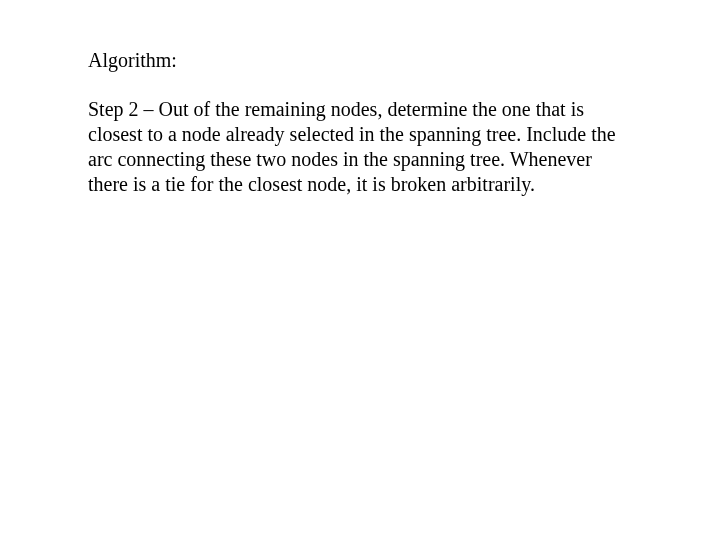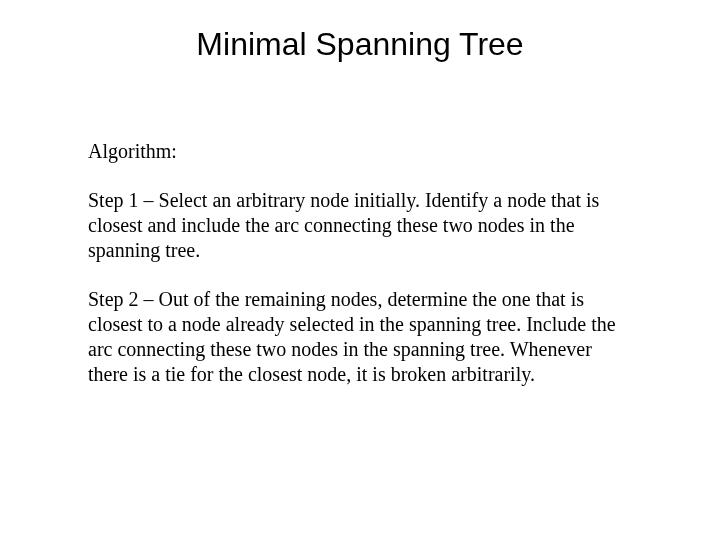--- a/index.html
+++ b/index.html
@@ -34,19 +34,17 @@
     margin-top: 48px;
   }
   .para {
     margin: 0 0 24px 0;
   }
 </style>
 </head>
 <body>
 
 <div class="slide">
-  <h1 class="title">Minimal Spanning Tree</h1>
   <div class="body">
     <p class="para">Algorithm:</p>
-    <p class="para">Step 1 – Select an arbitrary node initially.  Identify a node that is closest and include the arc connecting these two nodes in the spanning tree.</p>
     <p class="para">Step 2 – Out of the remaining nodes, determine the one that is closest to a node already selected in the spanning tree.  Include the arc connecting these two nodes in the spanning tree.  Whenever there is a tie for the closest node, it is broken arbitrarily.</p>
   </div>
 </div>
 
 </body></html>

